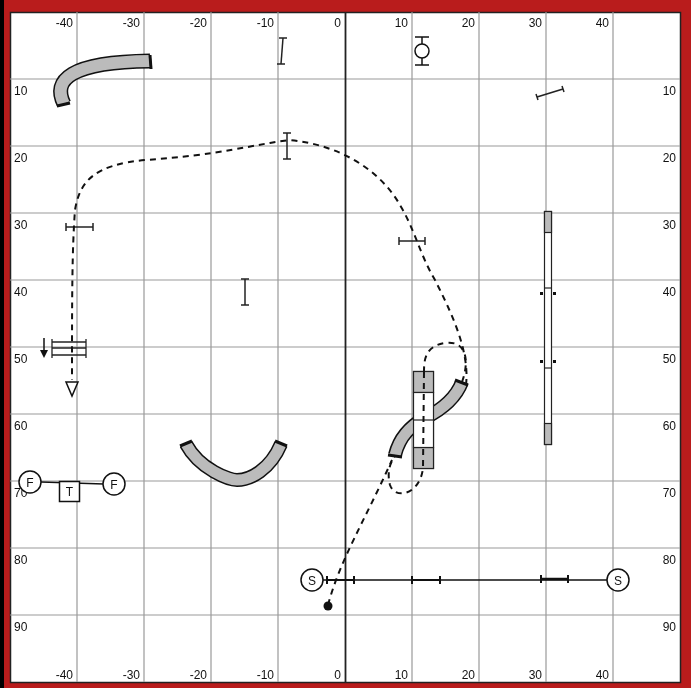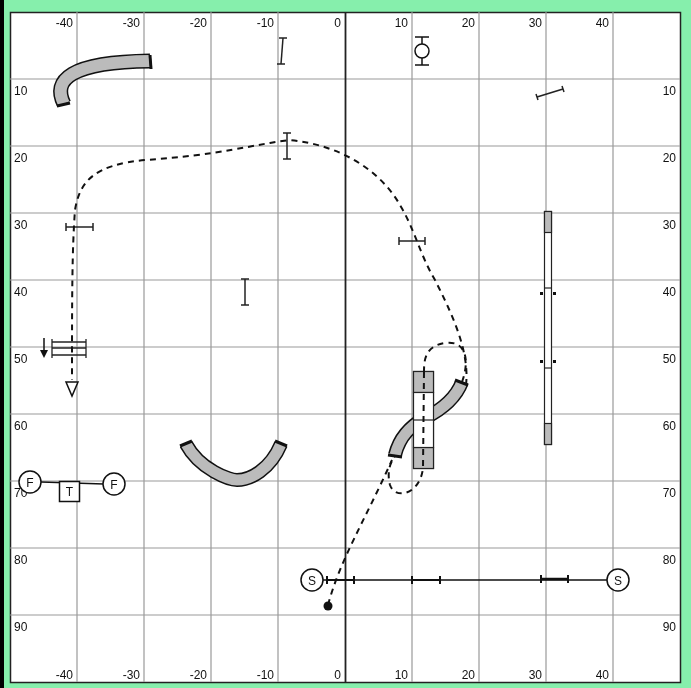--- a/index.html
+++ b/index.html
@@ -1,17 +1,17 @@
 <!DOCTYPE html>
 <html><head>
 <meta charset="utf-8">
 <style>
   html, body { margin: 0; padding: 0; background: #000; }
   body { width: 691px; height: 688px; position: relative; overflow: hidden; font-family: "Liberation Sans", sans-serif; }
-  #canvas { position: absolute; left: 0; top: 0; width: 691px; height: 688px; background: #86efac; }
+  #canvas { position: absolute; left: 0; top: 0; width: 691px; height: 688px; background: #b91c1c; }
   #leftbar { position: absolute; left: 0; top: 0; width: 4px; height: 688px; background: #000; }
   svg { position: absolute; left: 0; top: 0; }
   .lbl { font-family: "Liberation Sans", sans-serif; font-size: 12px; fill: #111; }
 </style>
 </head>
 <body>
 
 <div id="canvas">
   <div id="leftbar"></div>
 

